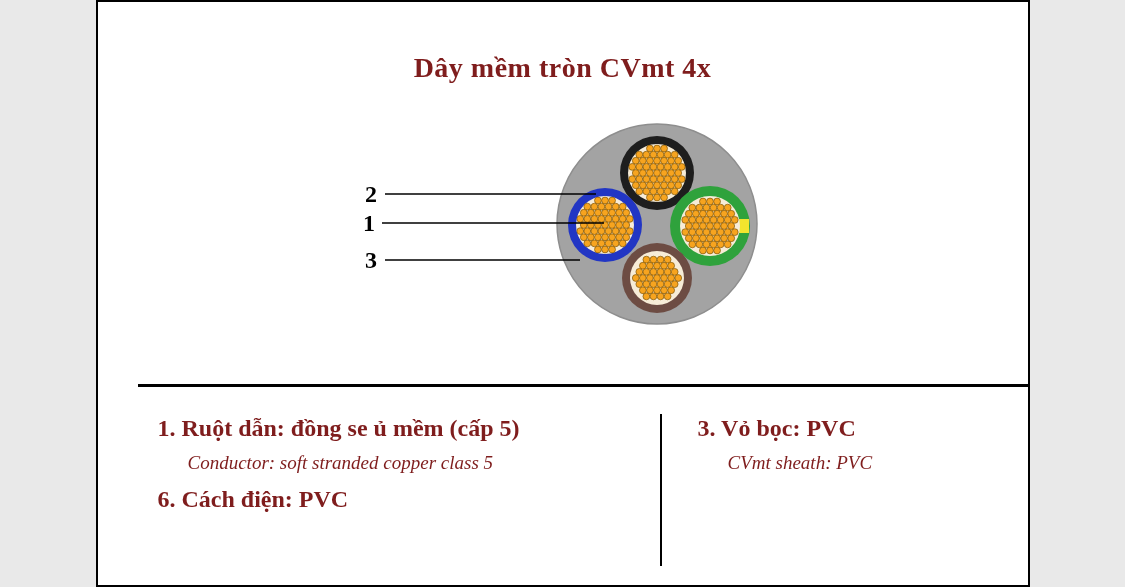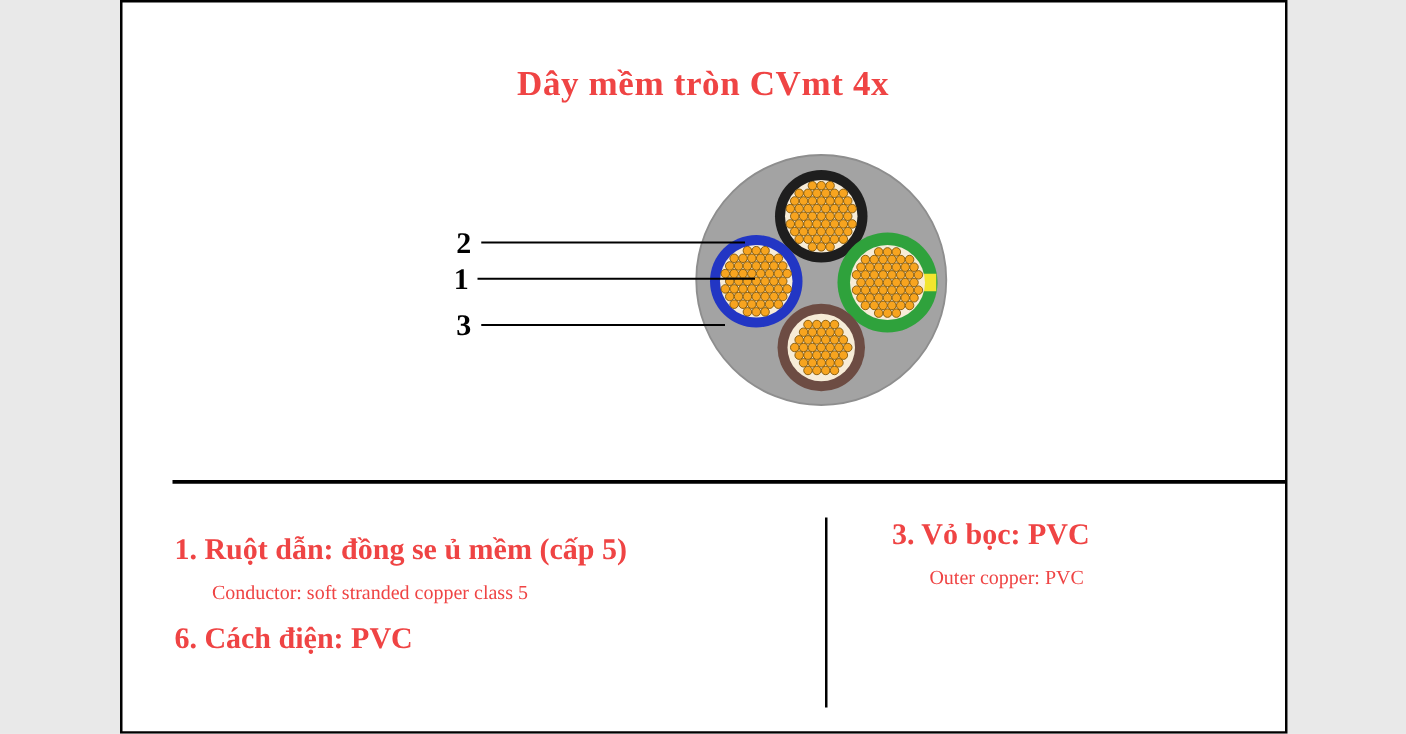--- a/index.html
+++ b/index.html
@@ -3,21 +3,21 @@
 <meta charset="utf-8">
 <style>
   html,body{margin:0;padding:0;background:#e9e9e9;}
   .page{
     position:relative;
     width:934px;height:587px;
     background:#ffffff;
     border:2px solid #000;
     box-sizing:border-box;
     font-family:"Liberation Serif","DejaVu Serif",serif;
-    color:#ef4444;
+    color:#7f1d1d;
     overflow:hidden;
     margin:0 auto;
   }
   .title{
     position:absolute;top:50px;left:0;right:0;
     text-align:center;
     font-size:28px;font-weight:bold;
     letter-spacing:0.5px;
     margin:0;
   }
@@ -32,35 +32,34 @@
   .hrule{
     position:absolute;top:382px;left:40px;
     width:1045px;height:3px;background:#000;
   }
   .legend{
     position:absolute;top:408px;left:0;right:0;
     display:flex;align-items:flex-start;
   }
   .legend-left{
     width:562px;box-sizing:border-box;
-    padding-left:42px;
-    margin-top:12px;
+    padding-left:60px;
   }
   .vdivider{
     width:2px;height:152px;background:#000;margin-top:4px;flex:0 0 auto;
   }
   .legend-right{
-    padding-left:52px;
+    padding-left:36px;
   }
   .legend-item{margin:0 0 2px 0;}
   .vi{
     font-size:24px;font-weight:bold;line-height:36px;white-space:nowrap;
   }
   .en{
-    font-size:16px;line-height:33px;
+    font-size:19px;font-style:italic;line-height:33px;
     padding-left:30px;white-space:nowrap;
   }
 </style>
 </head>
 <body>
 
 <div class="page">
 
   <h1 class="title">Dây mềm tròn CVmt 4x</h1>
 
@@ -302,18 +301,18 @@
         <div class="en">Conductor: soft stranded copper class 5</div>
       </div>
       <div class="legend-item">
         <div class="vi">6. Cách điện: PVC</div>
       </div>
     </div>
     <div class="vdivider"></div>
     <div class="legend-right">
       <div class="legend-item">
         <div class="vi">3. Vỏ bọc: PVC</div>
-        <div class="en">Outer copper: PVC</div>
+        <div class="en">CVmt sheath: PVC</div>
       </div>
     </div>
   </div>
 
 </div>
 
 </body></html>

